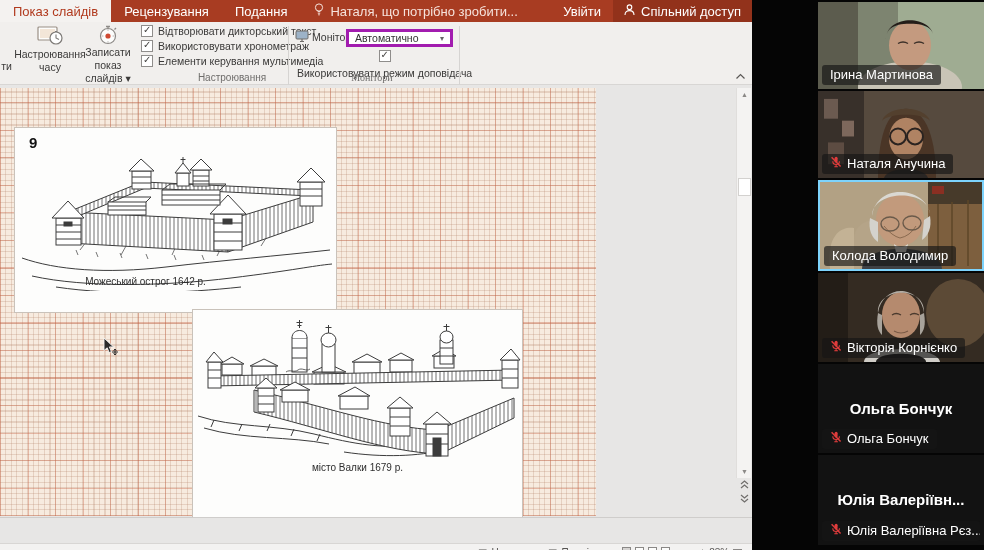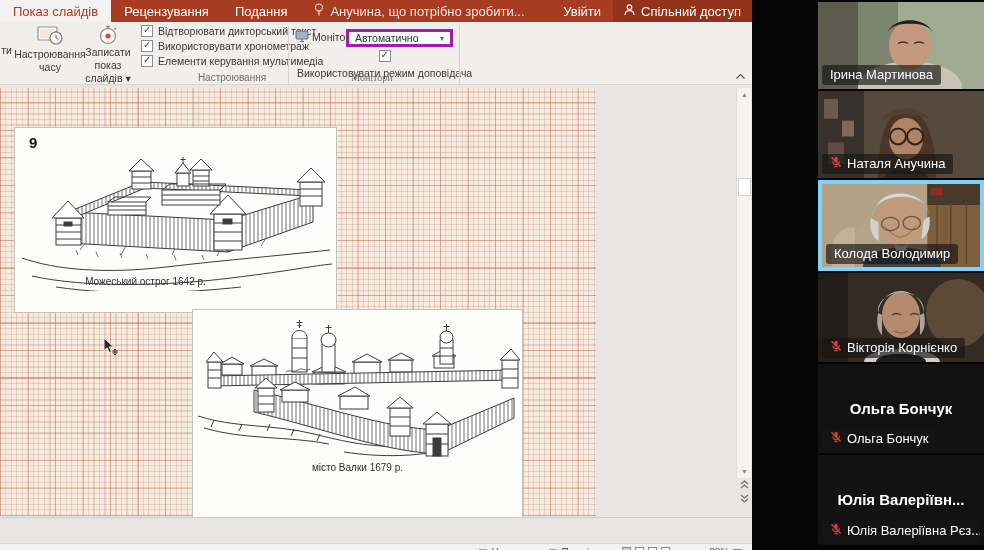--- a/index.html
+++ b/index.html
@@ -12,21 +12,21 @@
 
   .titlebar { position:absolute; left:0; top:0; width:752px; height:22px; background:#a83c22; display:flex; align-items:stretch; color:#fff; font-size:13px; }
   .tab { display:flex; align-items:center; padding:0 13px; cursor:default; white-space:nowrap; }
   .tab.active { background:#f4f2f0; color:#b13a1e; }
   .tellme { display:flex; align-items:center; gap:6px; margin-left:14px; color:#f6e3dc; white-space:nowrap; }
   .tb-right { margin-left:auto; display:flex; align-items:stretch; }
   .signin { display:flex; align-items:center; padding:0 12px; white-space:nowrap; }
   .share { display:flex; align-items:center; gap:6px; padding:0 11px; background:#92321b; white-space:nowrap; }
 
   .ribbon { position:absolute; left:0; top:22px; width:752px; height:63px; background:#f1efed; border-bottom:1px solid #d8d6d4; font-size:10.5px; color:#3b3a39; }
-  .cutbtn { position:absolute; left:0; top:22px; width:12px; text-align:right; overflow:hidden; }
+  .cutbtn { position:absolute; left:0; top:38px; width:12px; text-align:right; overflow:hidden; }
   .bigbtn { position:absolute; top:2px; height:58px; display:flex; flex-direction:column; align-items:center; justify-content:flex-start; text-align:center; line-height:1.25; }
   .bigbtn .ic { height:24px; display:flex; align-items:center; }
   .chkrow { position:absolute; display:flex; align-items:center; gap:5px; white-space:nowrap; }
   .chk { width:12px; height:12px; background:#fff; border:1px solid #8f8d8b; position:relative; flex:0 0 auto; }
   .chk:after { content:"✓"; position:absolute; left:1px; top:-2px; font-size:10px; color:#454442; }
   .vdiv { position:absolute; top:4px; height:72px; width:1px; background:#d6d4d2; }
   .grplabel { position:absolute; top:50px; font-size:10px; color:#6e6c6a; transform:translateX(-50%); white-space:nowrap; }
   .dropdown { position:absolute; left:346px; top:7px; width:107px; height:18px; background:#fff; border:3px solid #a21caf; display:flex; align-items:center; padding:0 6px; font-size:10.5px; color:#333; }
   .dropdown .arr { margin-left:auto; font-size:8px; color:#666; }
   .monlbl { position:absolute; left:312px; top:9px; white-space:nowrap; }
@@ -60,21 +60,21 @@
   .sb-item { display:flex; align-items:center; gap:4px; position:absolute; white-space:nowrap; }
   .sb-sq { display:inline-block; width:9px; height:8px; border:1px solid #8a8886; background:#fdfdfc; }
   .sb-sq.sel { background:#d6d4d2; }
 
   .cursor { position:absolute; left:103px; top:252px; z-index:5; }
 
   
   .panel { position:absolute; left:752px; top:0; width:232px; height:550px; background:#050505; }
   .tile { position:absolute; left:66px; width:166px; overflow:hidden; background:#141414; }
   .tile svg.vid { position:absolute; left:0; top:0; width:100%; height:100%; }
-  .tile.active { border:4px solid #7dd3fc; }
+  .tile.active { border:2px solid #7dd3fc; }
   .nlabel { position:absolute; left:4px; bottom:4px; background:rgba(22,22,22,.66); border-radius:3px; padding:2px 8px 3px; color:#fff; font-size:13px; display:flex; align-items:center; gap:5px; white-space:nowrap; max-width:158px; overflow:hidden; }
   .cname { position:absolute; left:0; right:0; top:36px; text-align:center; color:#fff; font-weight:bold; font-size:15px; white-space:nowrap; }
 </style>
 </head>
 <body>
 
 <div class="screen">
 
   <div class="ppt">
 
@@ -82,21 +82,21 @@
       <div class="tab active">Показ слайдів</div>
       <div class="tab">Рецензування</div>
       <div class="tab">Подання</div>
       <div class="tellme">
         <span>
           <svg width="10" height="13" viewBox="0 0 10 13">
               <circle cx="5" cy="4.5" r="3.6" fill="none" stroke="#f6e3dc" stroke-width="1"></circle>
               <path d="M3.6 8.6 h2.8 M3.8 10.2 h2.4 M4.2 11.8 h1.6" stroke="#f6e3dc" stroke-width="1" fill="none"></path>
             </svg>
         </span>
-        <span>Анучина, що потрібно зробити...</span>
+        <span>Наталя, що потрібно зробити...</span>
       </div>
       <div class="tb-right">
         <div class="signin">Увійти</div>
         <div class="share">
           <span>
             <svg width="11" height="12" viewBox="0 0 11 12">
                 <circle cx="5.5" cy="3.2" r="2.3" fill="none" stroke="#fff" stroke-width="1.1"></circle>
                 <path d="M1 11 c0-3 2-4.4 4.5-4.4 S10 8 10 11" fill="none" stroke="#fff" stroke-width="1.1"></path>
               </svg>
           </span>

